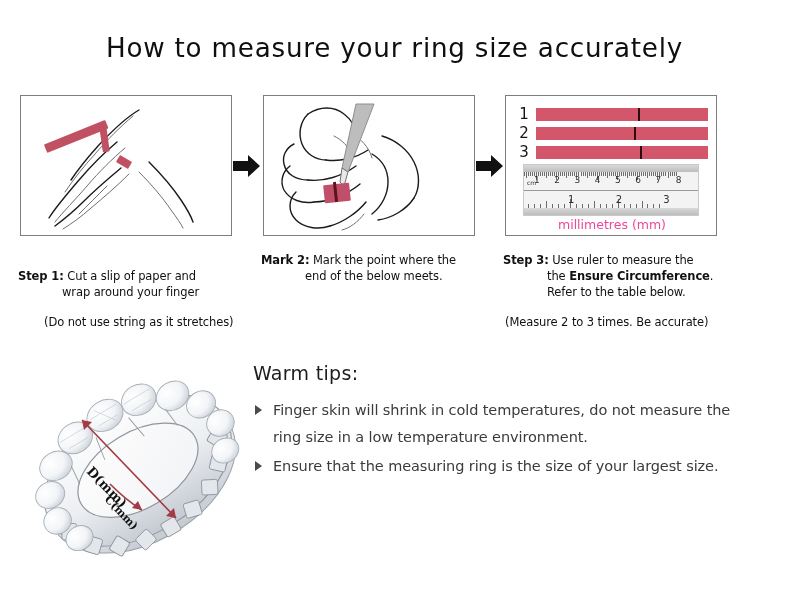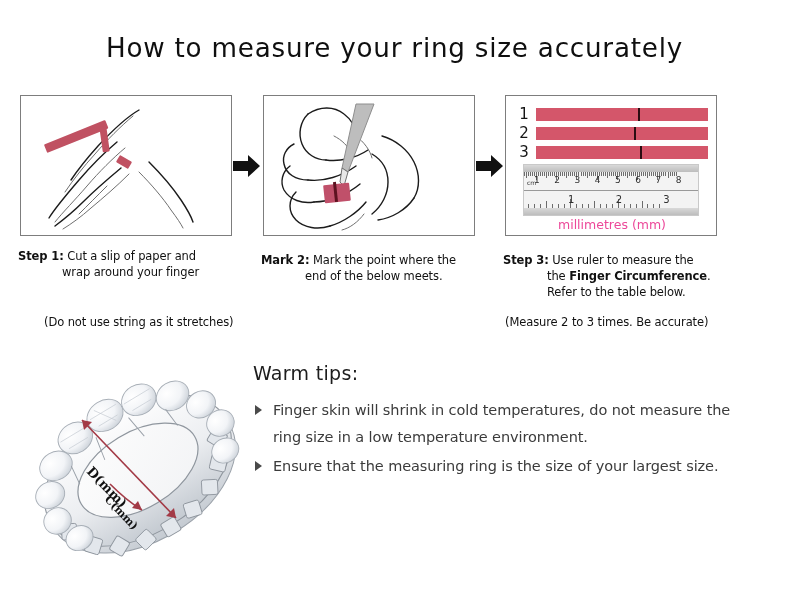--- a/index.html
+++ b/index.html
@@ -59,21 +59,21 @@
   .caption {
     position: absolute;
     font-family: "DejaVu Sans", sans-serif;
     font-size: 11.5px;
     line-height: 16px;
     color: #111;
     letter-spacing: -0.1px;
   }
   .caption b { font-weight: bold; }
 
-  #cap-1 { left: 18px;  top: 248px; width: 232px; }
+  #cap-1 { left: 18px;  top: 268px; width: 232px; }
   #cap-2 { left: 261px; top: 252px; width: 232px; }
   #cap-3 { left: 503px; top: 252px; width: 250px; }
 
   .cap-line2 { padding-left: 44px; display: block; }
   .cap3-line2 { padding-left: 44px; display: block; }
   .cap3-line3 { padding-left: 44px; display: block; }
 
   .note {
     position: absolute;
     font-family: "DejaVu Sans", sans-serif;
@@ -435,21 +435,21 @@
 
 <div class="caption" id="cap-2">
   <b>Mark 2:</b>
   <span>Mark the point where the</span>
   <span class="cap-line2">end of the below meets.</span>
 </div>
 
 <div class="caption" id="cap-3">
   <b>Step 3:</b>
   <span>Use ruler to measure the</span>
-  <span class="cap3-line2"><span>the </span><b>Finger Circumference</b><span>.</span></span>
+  <span class="cap3-line2"><span>the </span><b>Ensure Circumference</b><span>.</span></span>
   <span class="cap3-line3">Refer to the table below.</span>
 </div>
 
 <div class="note" id="note-1">(Do not use string as it stretches)</div>
 <div class="note" id="note-3">(Measure 2 to 3 times. Be accurate)</div>
 
 <div id="ring-figure">
   <svg width="230" height="235" viewBox="0 0 230 235">
     <defs>
       <radialGradient id="gemG" cx="38%" cy="32%" r="72%">

